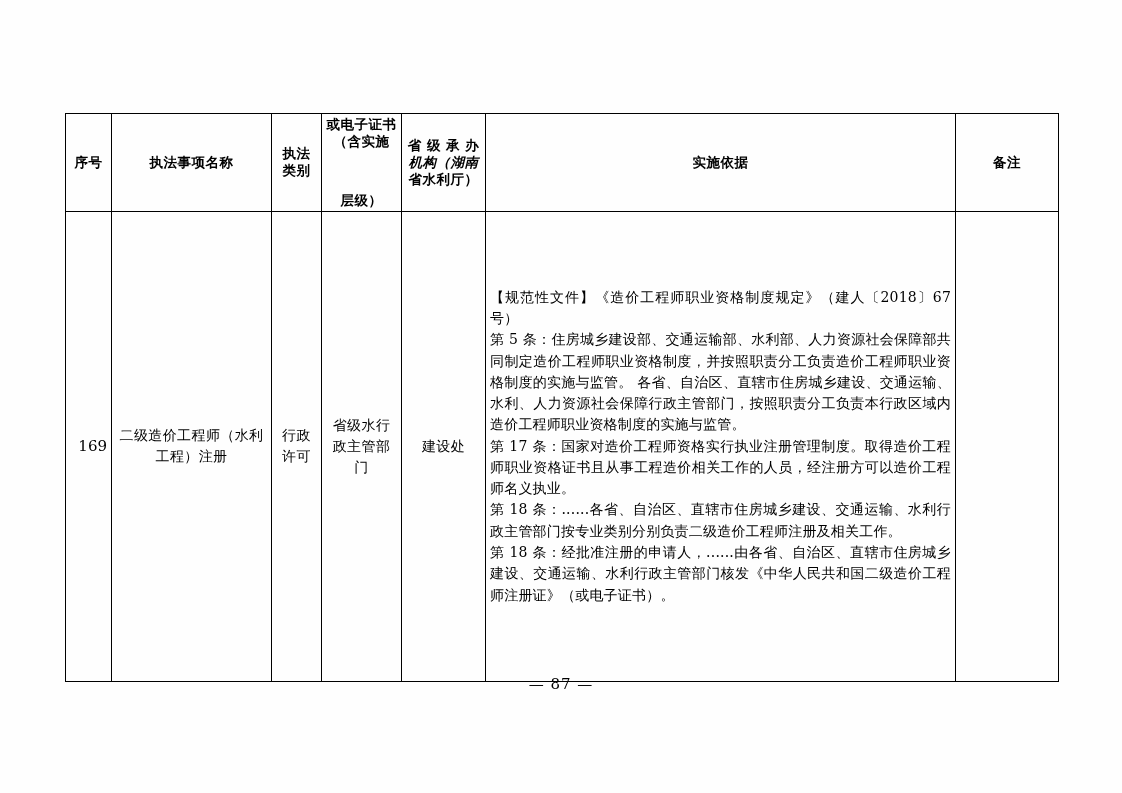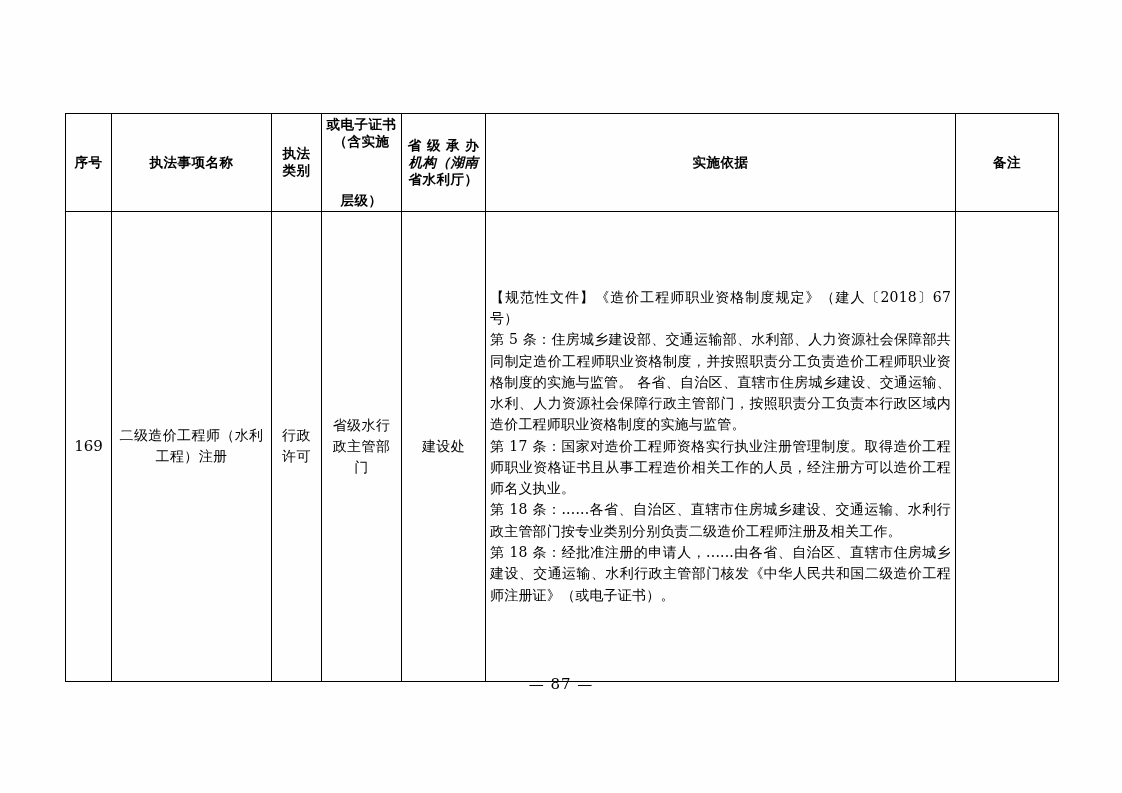--- a/index.html
+++ b/index.html
@@ -54,21 +54,21 @@
   .col-subject  { width: 80px; }
   .col-org      { width: 84px; }
   .col-basis    { width: 470px; }
   .col-remark   { width: 103px; }
 
   tbody td {
     font-size: 14px;
     line-height: 1.3;
   }
   td.c-seq {
-    text-align: center;
+    text-align: right;
     font-size: 15px;
   }
   td.c-name, td.c-cat, td.c-subject, td.c-org {
     text-align: center;
     letter-spacing: 0.4px;
   }
   td.c-name { line-height: 1.5; }
   td.c-cat  { line-height: 1.5; }
   td.c-subject { line-height: 1.5; text-align: center; }
   td.c-basis {

